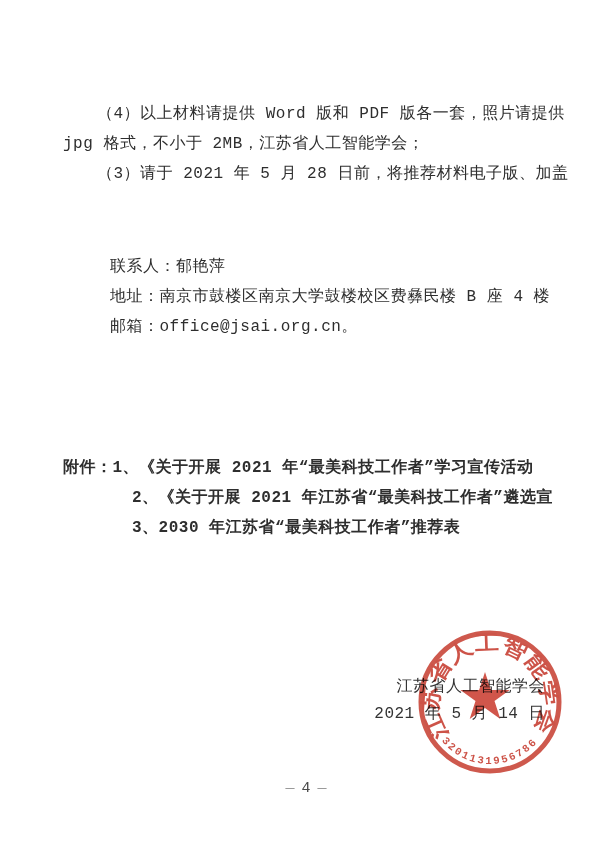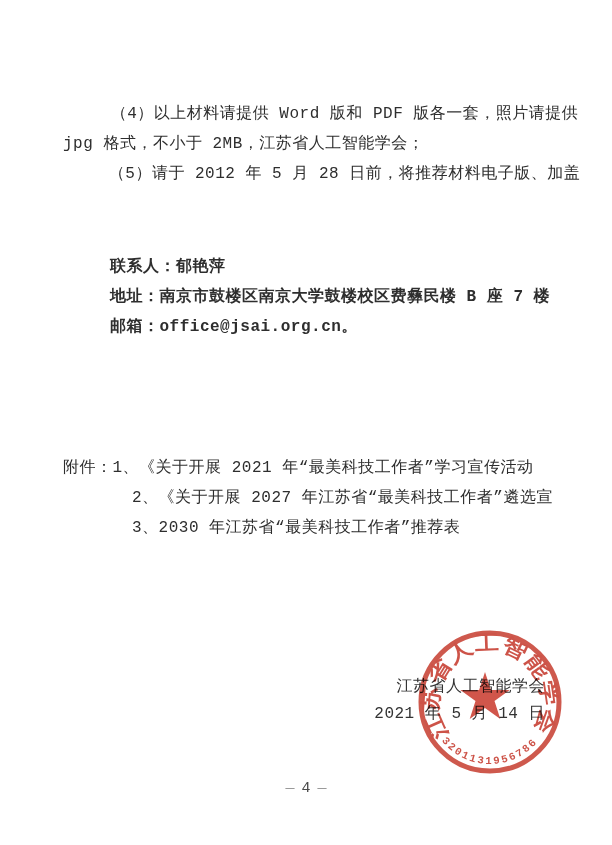--- a/index.html
+++ b/index.html
@@ -8,30 +8,30 @@
     width: 612px;
     height: 845px;
     background: #ffffff;
     overflow: hidden;
     font-family: "Liberation Mono", "DejaVu Sans Mono", monospace;
     color: #2e2e2e;
   }
   .block { position: absolute; left: 63px; right: 20px; }
   #block-para    { top: 99px;  }
   #block-contact { top: 252px; }
-  #block-attach  { top: 453px; }
+  #block-attach  { top: 453px; font-weight: bold; }
   .line {
     white-space: nowrap;
     font-size: 16px;
     letter-spacing: 0.5px;
     line-height: 30px;
     height: 30px;
   }
-  .indent-1 { padding-left: 34px; text-align: center; }
-  .indent-2 { padding-left: 47px; font-weight: bold; }
+  .indent-1 { padding-left: 34px; }
+  .indent-2 { padding-left: 47px; }
   .indent-3 { padding-left: 69px; }
   .signature {
     position: absolute;
     top: 674px;
     right: 67px;
     text-align: right;
     font-size: 16px;
     letter-spacing: 0.5px;
     line-height: 27px;
     color: #333333;
@@ -60,32 +60,32 @@
   .footer .num  { color: #4a4a4a; margin: 0 7px; }
 </style>
 </head>
 <body>
 
 <div class="page">
 
   <div class="block" id="block-para">
     <div class="line indent-1">（4）以上材料请提供 Word 版和 PDF 版各一套，照片请提供</div>
     <div class="line">jpg 格式，不小于 2MB，江苏省人工智能学会；</div>
-    <div class="line indent-1">（5）请于 2012 年 5 月 28 日前，将推荐材料电子版、加盖</div>
+    <div class="line indent-1">（3）请于 2021 年 5 月 28 日前，将推荐材料电子版、加盖</div>
   </div>
 
   <div class="block" id="block-contact">
     <div class="line indent-2">联系人：郁艳萍</div>
-    <div class="line indent-2">地址：南京市鼓楼区南京大学鼓楼校区费彝民楼 B 座 7 楼</div>
+    <div class="line indent-2">地址：南京市鼓楼区南京大学鼓楼校区费彝民楼 B 座 4 楼</div>
     <div class="line indent-2">邮箱：office@jsai.org.cn。</div>
   </div>
 
   <div class="block" id="block-attach">
     <div class="line">附件：1、《关于开展 2021 年“最美科技工作者”学习宣传活动</div>
-    <div class="line indent-3">2、《关于开展 2027 年江苏省“最美科技工作者”遴选宣</div>
+    <div class="line indent-3">2、《关于开展 2021 年江苏省“最美科技工作者”遴选宣</div>
     <div class="line indent-3">3、2030 年江苏省“最美科技工作者”推荐表</div>
   </div>
 
   <div class="signature">
     <div>江苏省人工智能学会</div>
     <div>2021 年 5 月 14 日</div>
   </div>
 
   <svg class="seal" viewBox="0 0 170 170" aria-hidden="true">
     <circle cx="85" cy="85" r="69" fill="none" stroke="#c63b2e" stroke-width="5"></circle>

